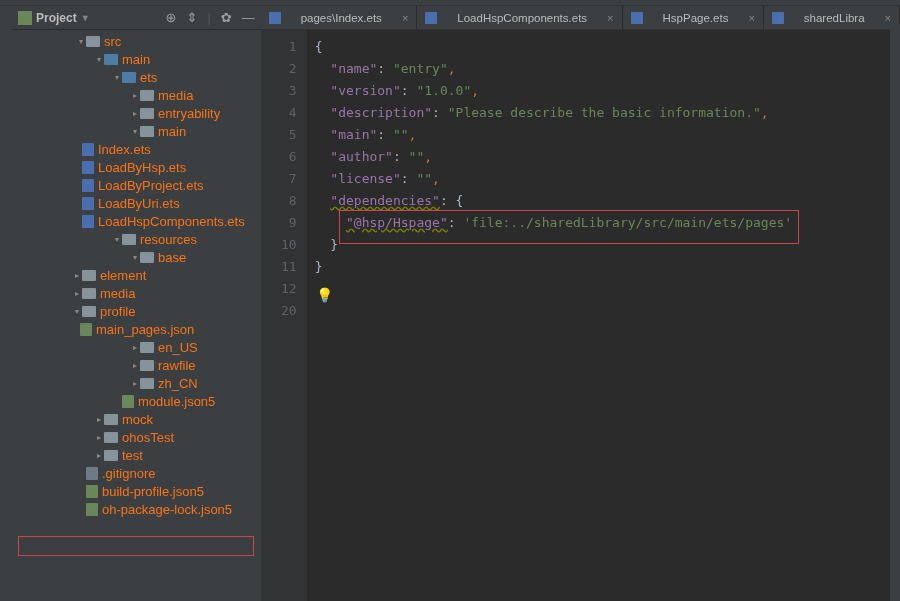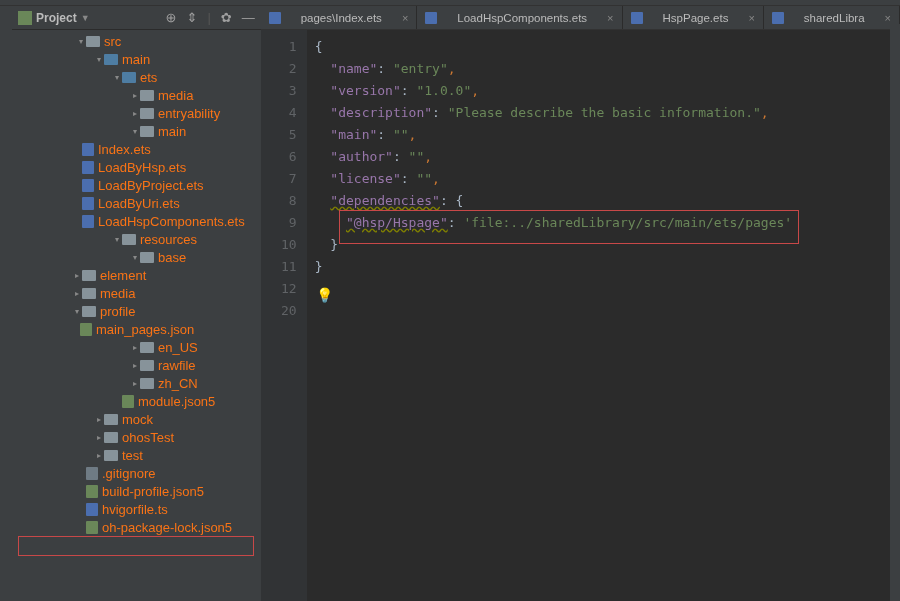--- a/index.html
+++ b/index.html
@@ -219,25 +219,20 @@
           <span class="icon-file icon-txt"></span>
           <span class="label">.gitignore</span>
         </div>
         <div class="tree-row pad2">
           <span class="chev"></span>
           <span class="icon-file icon-json5"></span>
           <span class="label">build-profile.json5</span>
         </div>
         <div class="tree-row pad2">
           <span class="chev"></span>
-          <span class="icon-file icon-ts"></span>
-          <span class="label">hvigorfile.ts</span>
-        </div>
-        <div class="tree-row pad2">
-          <span class="chev"></span>
           <span class="icon-file icon-json5"></span>
           <span class="label">oh-package-lock.json5</span>
         </div>
       </div>
   </div>
 
   <div class="editor">
     <div class="tab-bar" id="tabbar">
         <div class="tab">
           <span class="tab-icon"></span>

